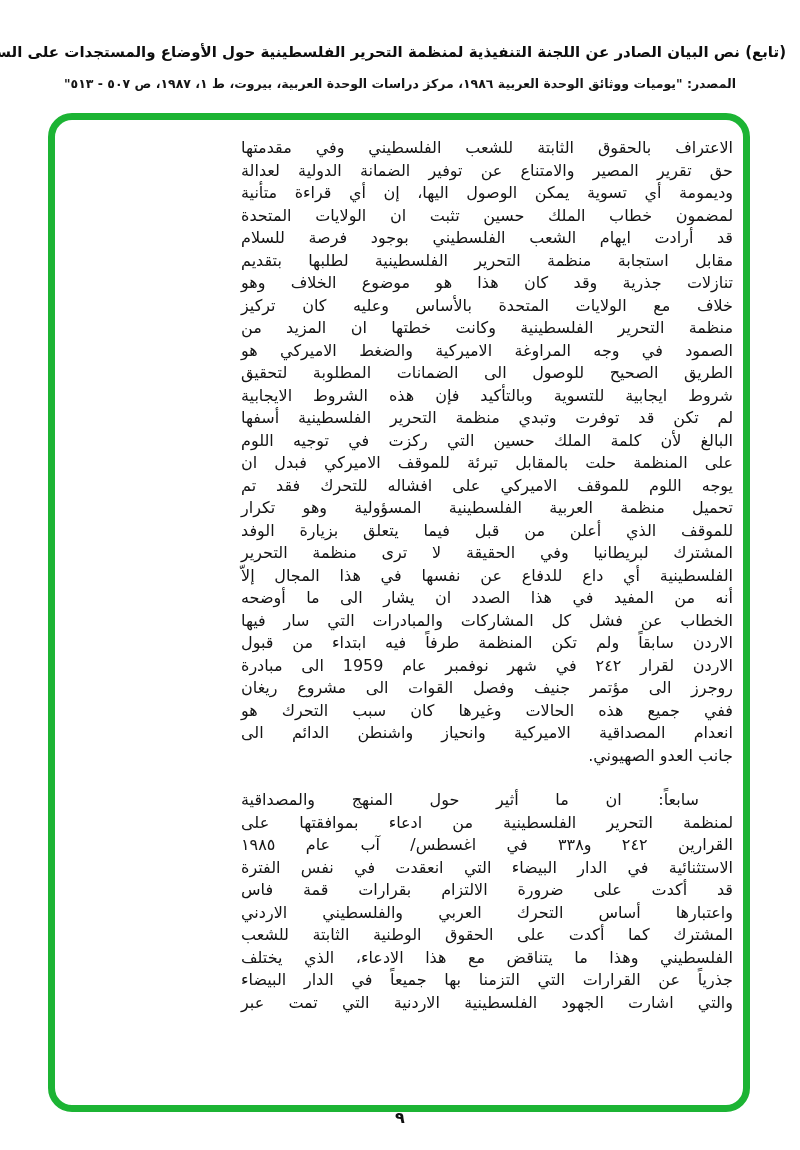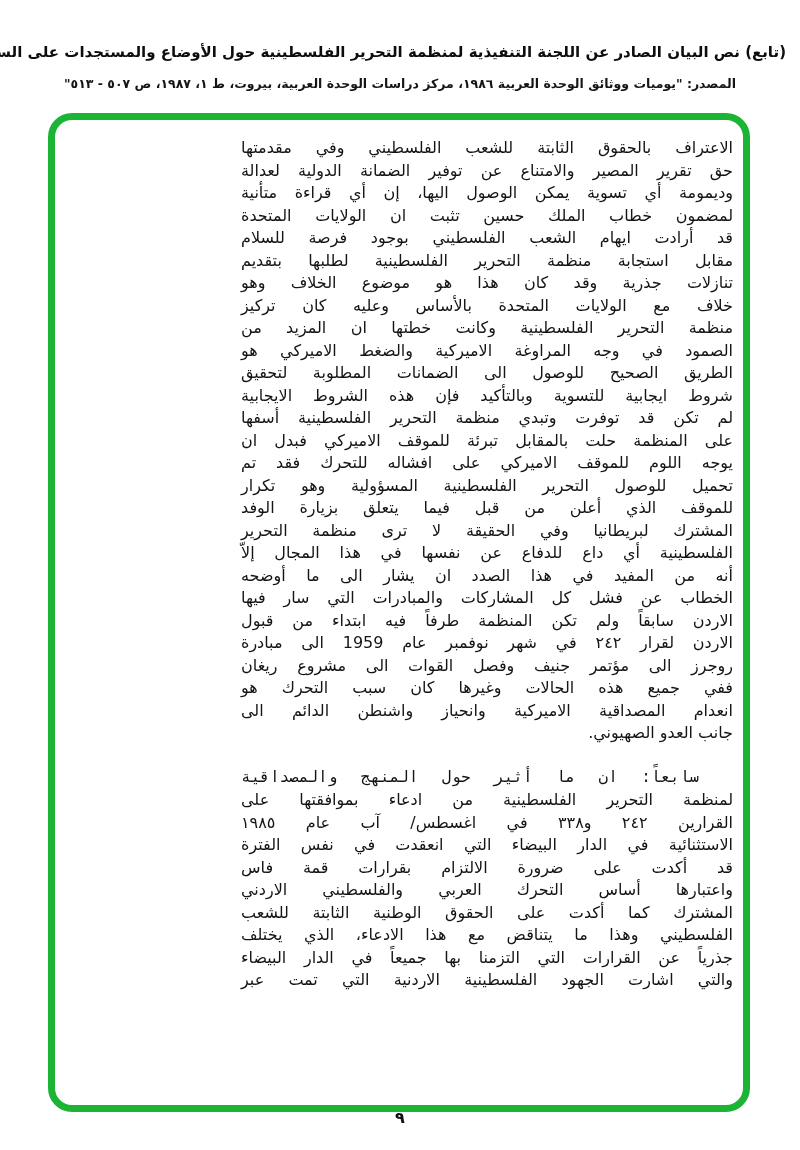--- a/index.html
+++ b/index.html
@@ -60,21 +60,21 @@
     direction: rtl;
     font-size: 16px;
     line-height: 22.5px;
     text-align: justify;
     text-align-last: justify;
     color: #141414;
   }
   
   .para-1 .line:last-child { text-align-last: right; }
   
-  .para-2 .line:first-child { text-indent: 34px; font-family: Liberation Mono, monospace; }
+  .para-2 .line:first-child { text-indent: 34px; }
   .footer {
     position: absolute;
     top: 1108px;
     left: 0;
     width: 800px;
     text-align: center;
   }
   .page-number {
     font-size: 16px;
     font-weight: bold;
@@ -100,23 +100,24 @@
           <div class="line">لمضمون خطاب الملك حسين تثبت ان الولايات المتحدة</div>
           <div class="line">قد أرادت ايهام الشعب الفلسطيني بوجود فرصة للسلام</div>
           <div class="line">مقابل استجابة منظمة التحرير الفلسطينية لطلبها بتقديم</div>
           <div class="line">تنازلات جذرية وقد كان هذا هو موضوع الخلاف وهو</div>
           <div class="line">خلاف مع الولايات المتحدة بالأساس وعليه كان تركيز</div>
           <div class="line">منظمة التحرير الفلسطينية وكانت خطتها ان المزيد من</div>
           <div class="line">الصمود في وجه المراوغة الاميركية والضغط الاميركي هو</div>
           <div class="line">الطريق الصحيح للوصول الى الضمانات المطلوبة لتحقيق</div>
           <div class="line">شروط ايجابية للتسوية وبالتأكيد فإن هذه الشروط الايجابية</div>
           <div class="line">لم تكن قد توفرت وتبدي منظمة التحرير الفلسطينية أسفها</div>
+          <div class="line">البالغ لأن كلمة الملك حسين التي ركزت في توجيه اللوم</div>
           <div class="line">على المنظمة حلت بالمقابل تبرئة للموقف الاميركي فبدل ان</div>
           <div class="line">يوجه اللوم للموقف الاميركي على افشاله للتحرك فقد تم</div>
-          <div class="line">تحميل للوصول التحرير الفلسطينية المسؤولية وهو تكرار</div>
+          <div class="line">تحميل منظمة العربية الفلسطينية المسؤولية وهو تكرار</div>
           <div class="line">للموقف الذي أعلن من قبل فيما يتعلق بزيارة الوفد</div>
           <div class="line">المشترك لبريطانيا وفي الحقيقة لا ترى منظمة التحرير</div>
           <div class="line">الفلسطينية أي داع للدفاع عن نفسها في هذا المجال إلاّ</div>
           <div class="line">أنه من المفيد في هذا الصدد ان يشار الى ما أوضحه</div>
           <div class="line">الخطاب عن فشل كل المشاركات والمبادرات التي سار فيها</div>
           <div class="line">الاردن سابقاً ولم تكن المنظمة طرفاً فيه ابتداء من قبول</div>
           <div class="line">الاردن لقرار ٢٤٢ في شهر نوفمبر عام 1959 الى مبادرة</div>
           <div class="line">روجرز الى مؤتمر جنيف وفصل القوات الى مشروع ريغان</div>
           <div class="line">ففي جميع هذه الحالات وغيرها كان سبب التحرك هو</div>
           <div class="line">انعدام المصداقية الاميركية وانحياز واشنطن الدائم الى</div>

